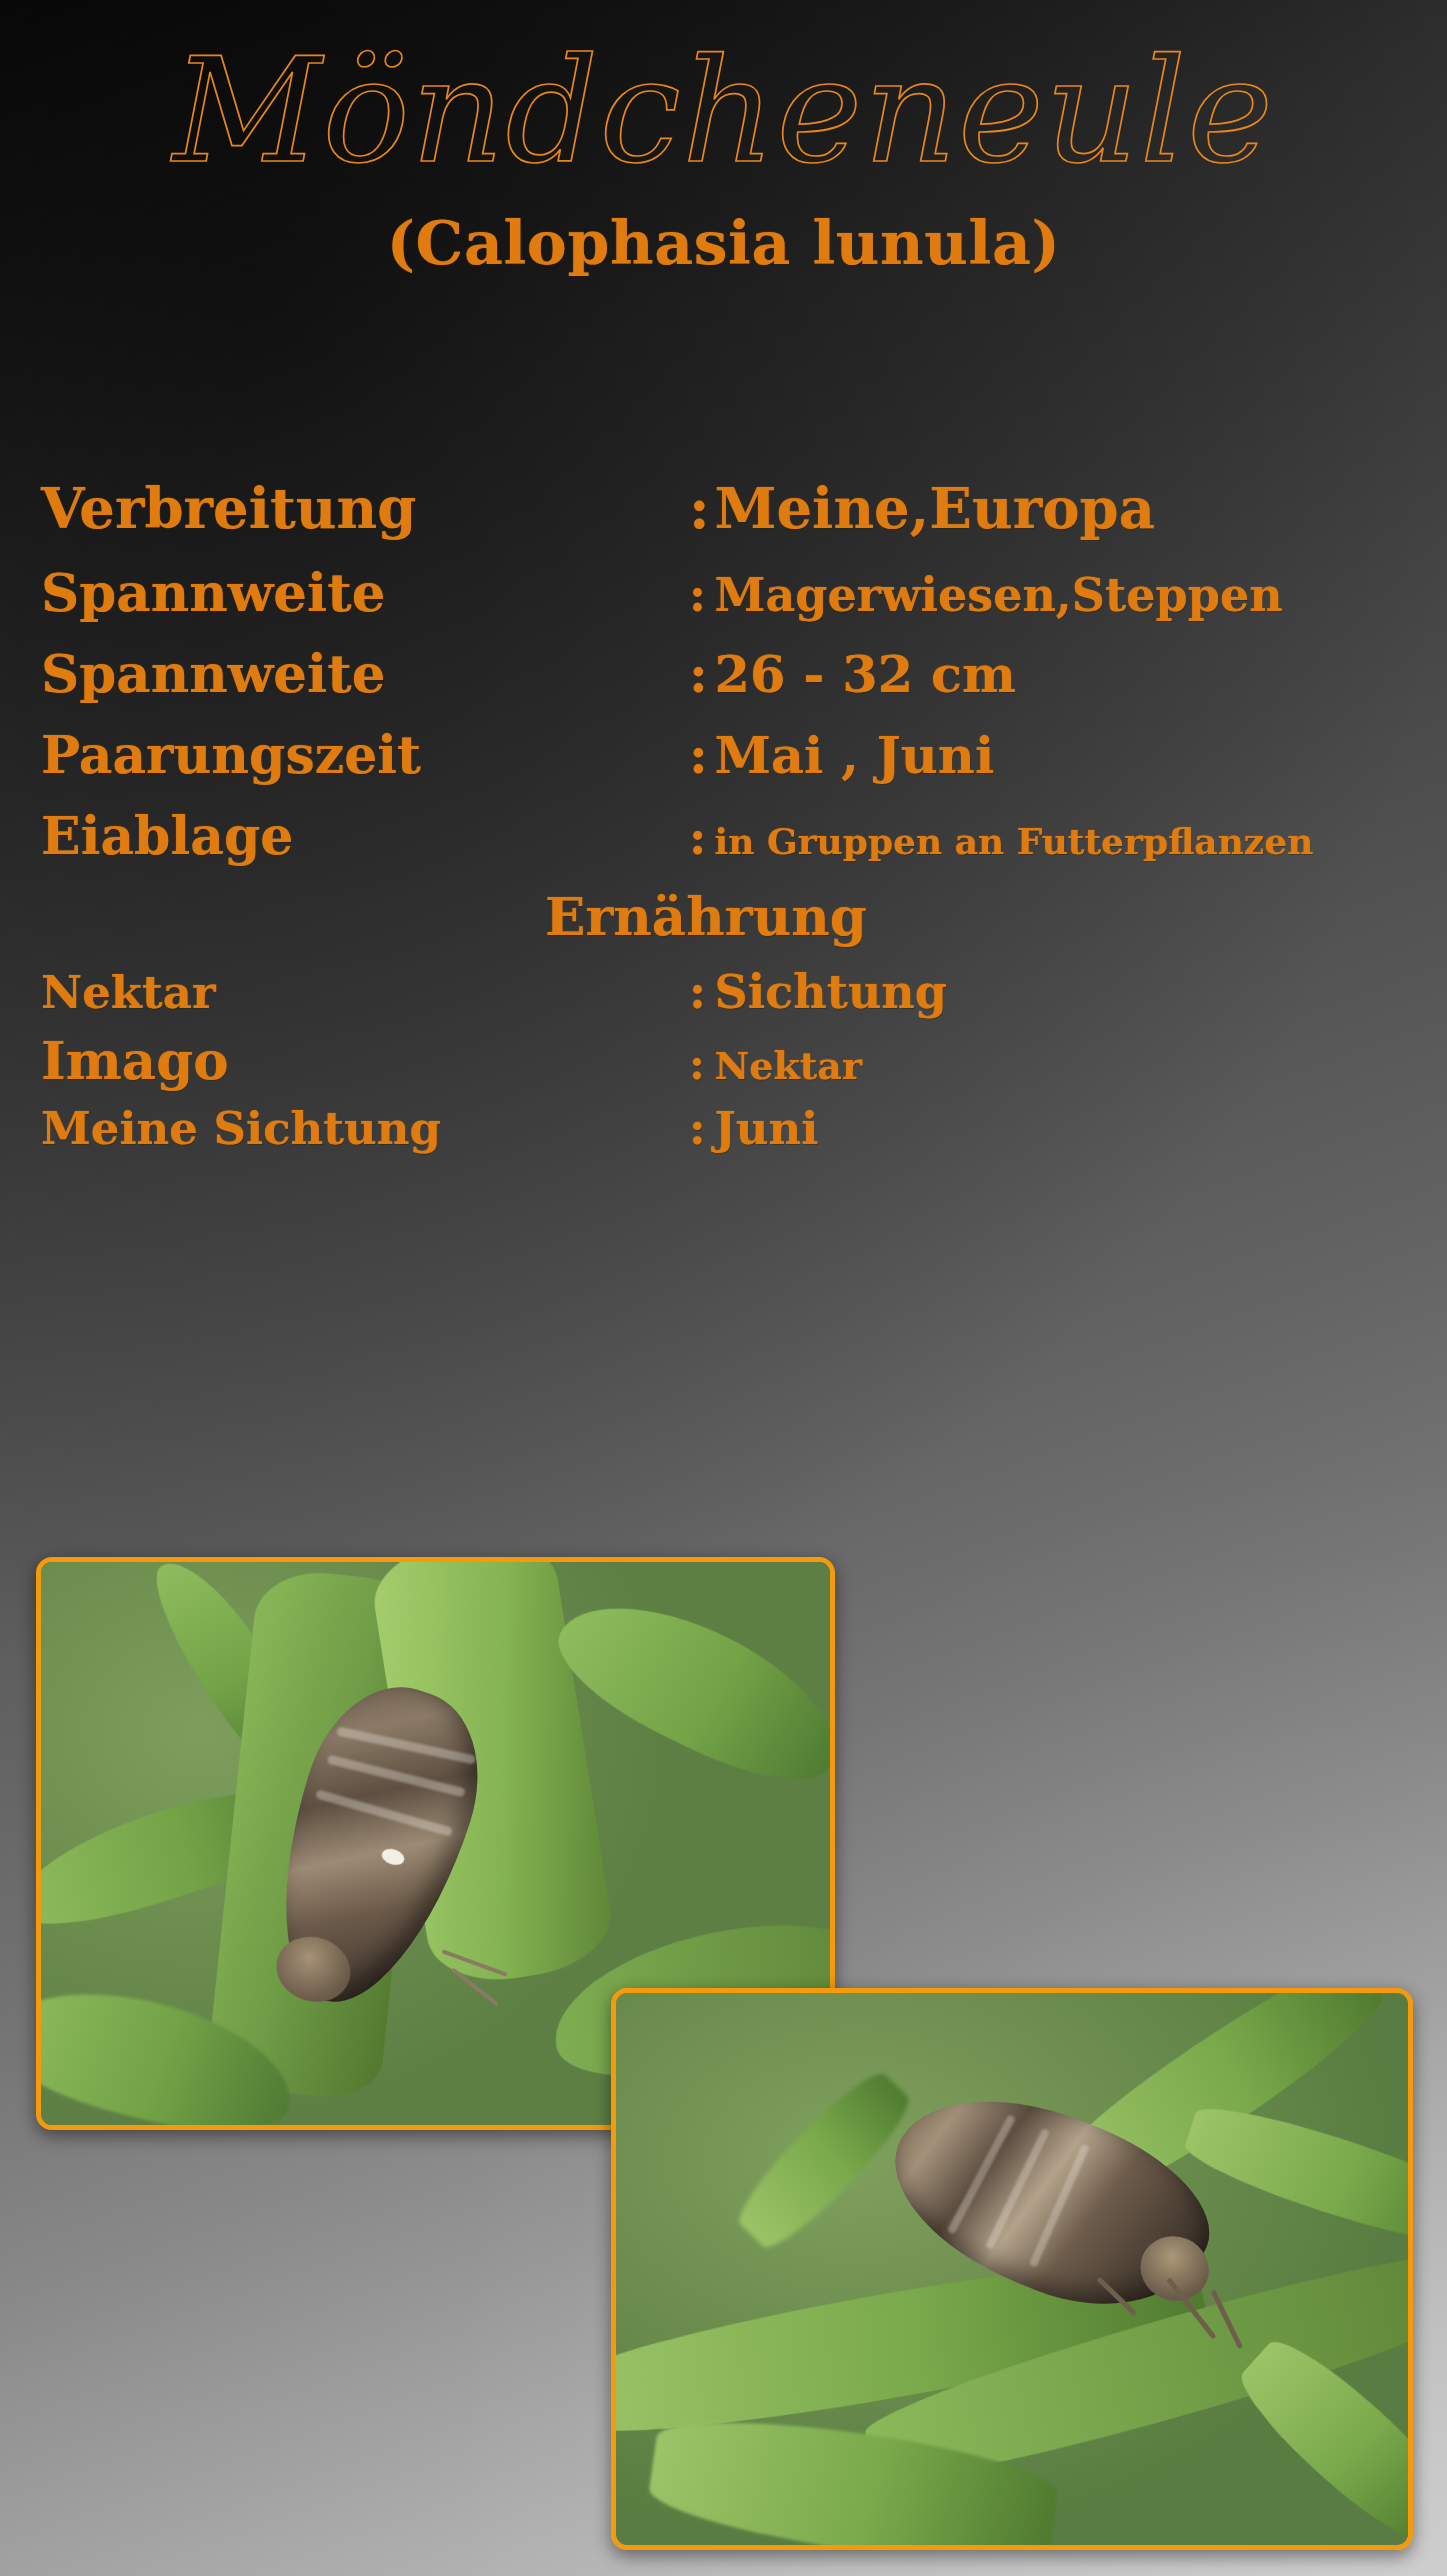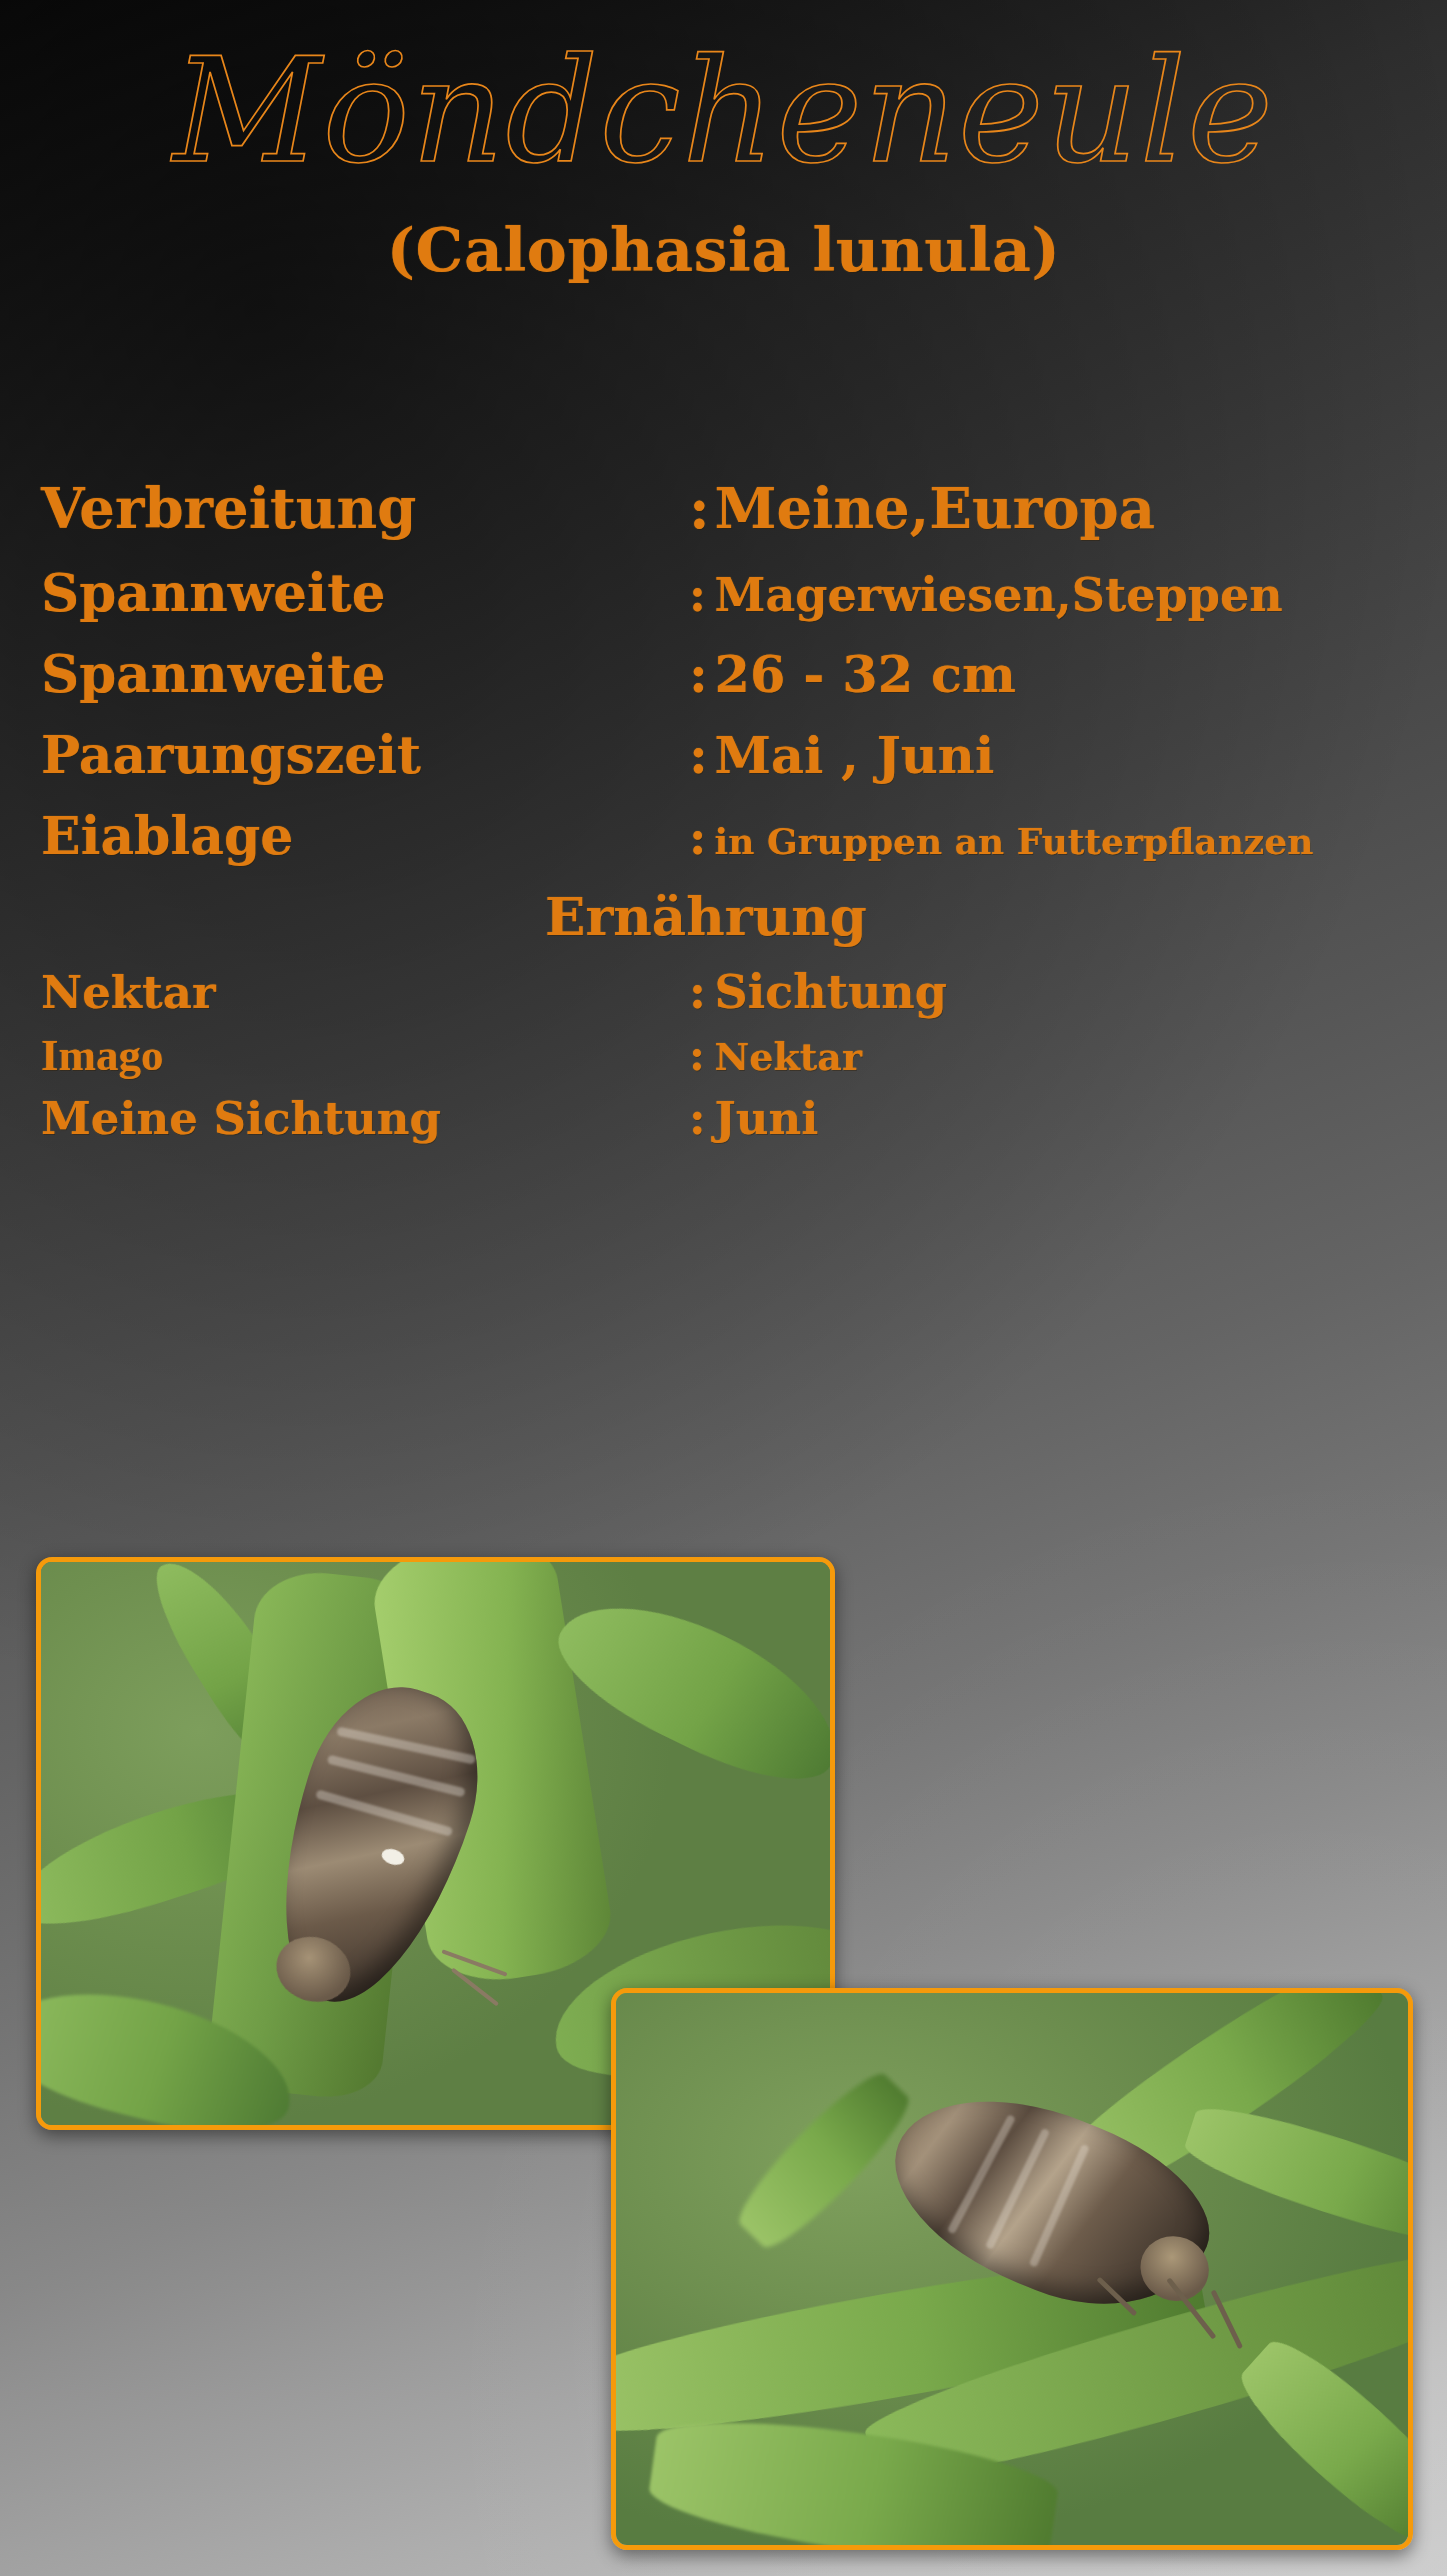--- a/index.html
+++ b/index.html
@@ -68,21 +68,21 @@
     font-weight: 400;
     font-size: 145px;
     line-height: 1.05;
     letter-spacing: 1.2px;
     color: transparent;
     -webkit-text-stroke: 1.7px #e8861a;
     text-shadow: none;
   }
 
   #sci-name {
-    margin-top: 28px;
+    margin-top: 21px;
     font-family: "DejaVu Serif", serif;
     font-weight: 700;
     font-size: 60px;
     letter-spacing: 0.6px;
   }
 
   
   #facts {
     position: absolute;
     top: 475px;
@@ -142,21 +142,21 @@
     font-family: "DejaVu Serif", serif;
     font-weight: 700;
     font-size: 53px;
   }
 
   .r6 { margin-bottom: 10.4px; }
   .r6 .fact-label { font-size: 45px; }
   .r6 .fact-value, .r6 .fact-colon { font-size: 46px; }
 
   .r7 { margin-bottom: 10.4px; }
-  .r7 .fact-label { font-size: 45px; font-family: Liberation Serif, serif; }
+  .r7 .fact-label { font-size: 53px; }
   .r7 .fact-colon { font-size: 43px; }
   .r7 .fact-value { font-size: 38px; }
 
   .r8 { margin-bottom: 0; }
   .r8 .fact-label { font-size: 45px; }
   .r8 .fact-value, .r8 .fact-colon { font-size: 45px; }
 
   
   .photo-frame {
     position: absolute;

